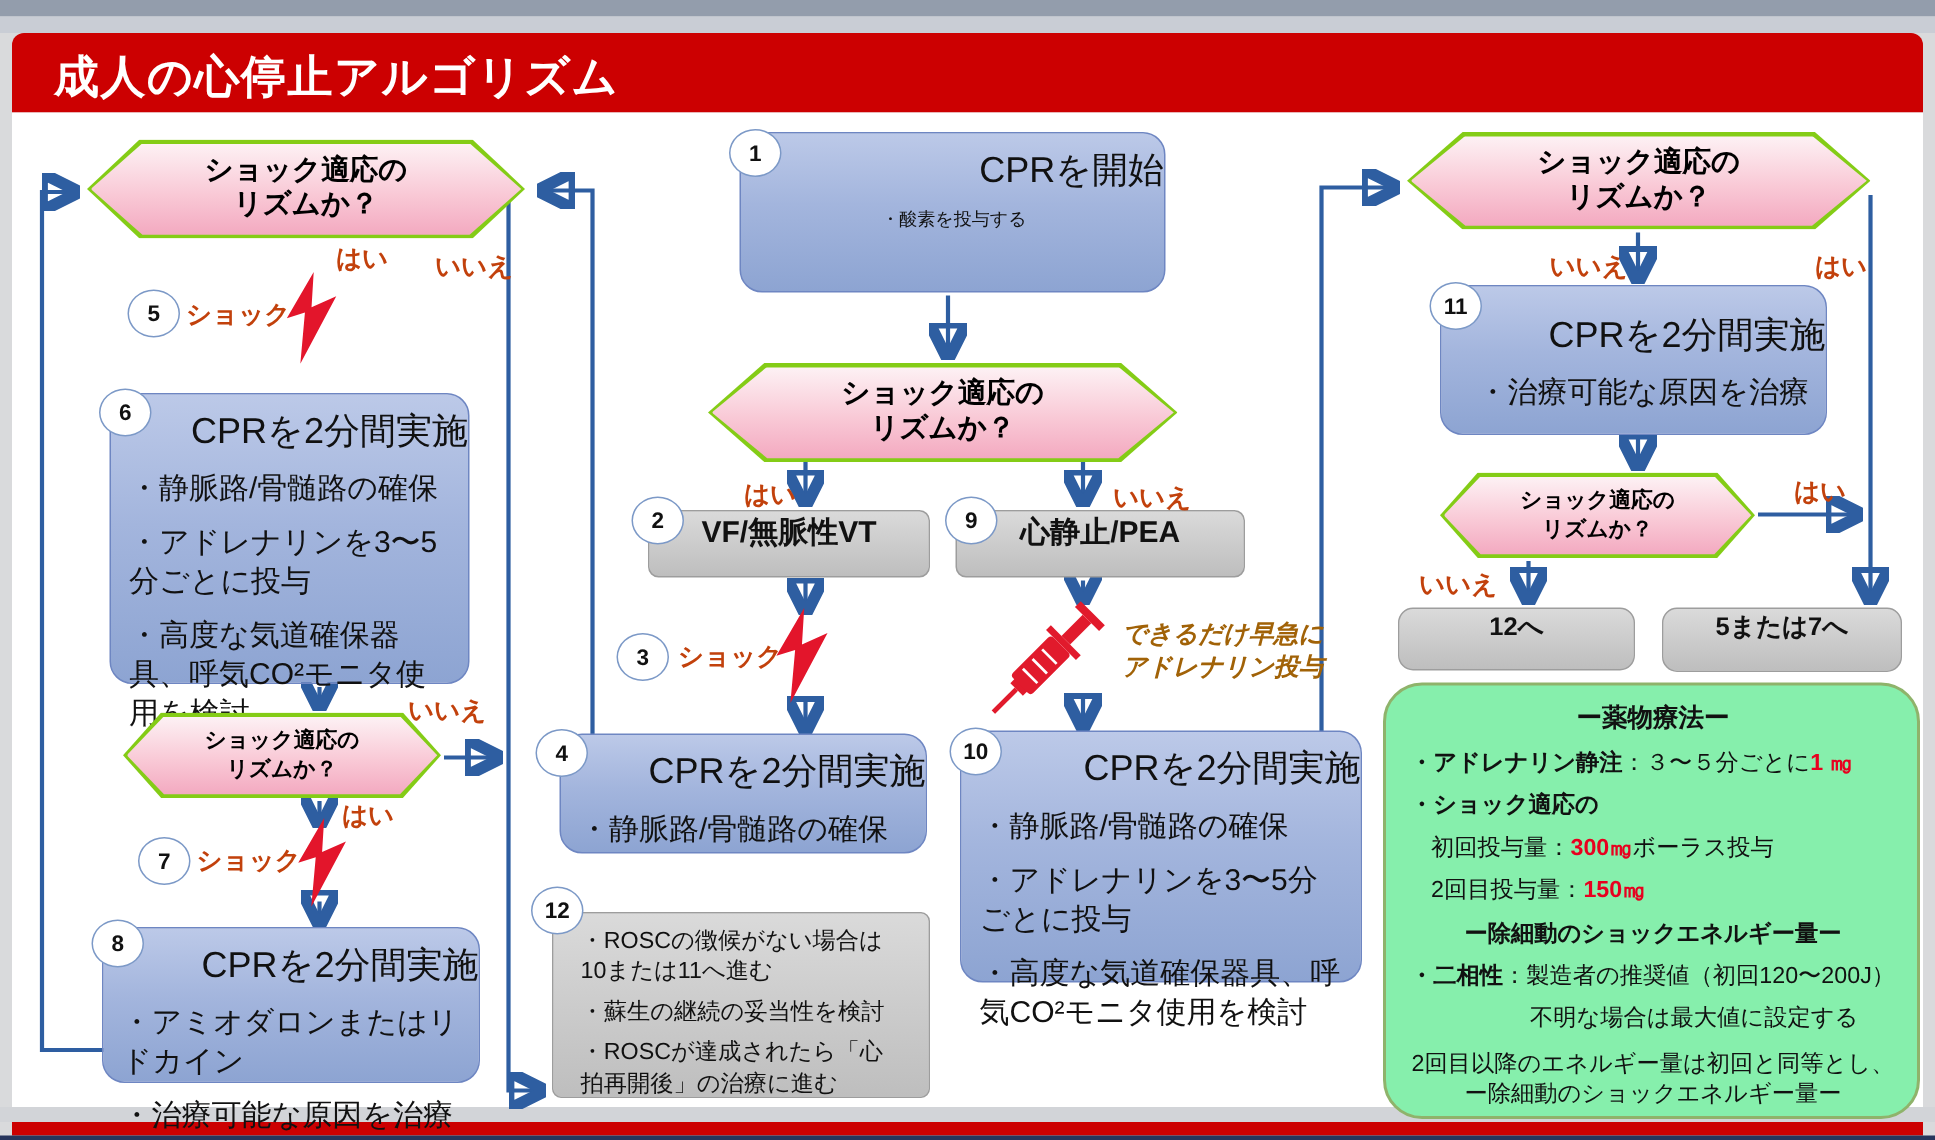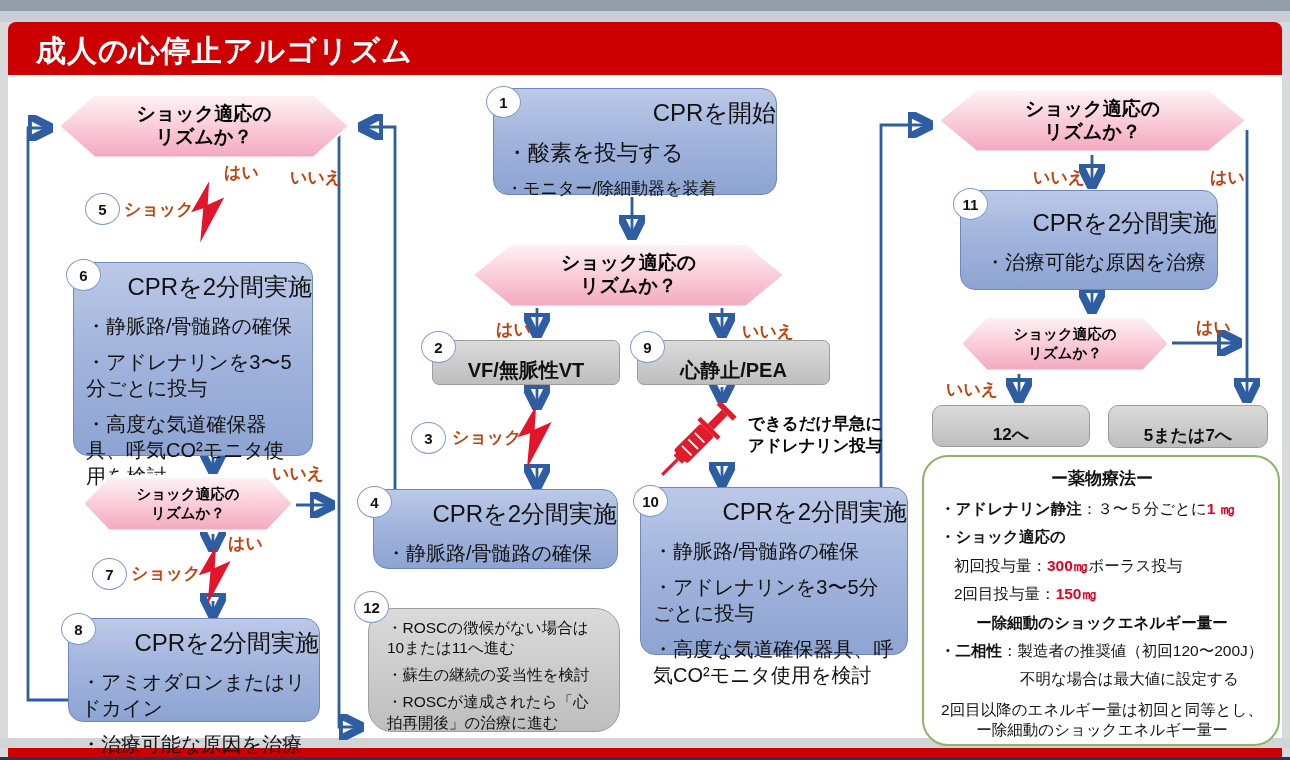--- a/index.html
+++ b/index.html
@@ -16,45 +16,45 @@
   .title-bar{left:8px;top:22px;width:1274px;height:53px;background:#cc0001;border-radius:8px 8px 0 0;}
   .title-text{left:36px;top:31px;font-size:30px;font-weight:600;color:#fff;letter-spacing:1px;}
   .canvas{left:8px;top:75px;width:1274px;height:663px;background:#ffffff;}
   .strip-bot1{left:0;top:738px;width:1290px;height:10px;background:#d2d4d8;}
   .strip-bot2{left:8px;top:748px;width:1274px;height:9px;background:#cc0001;}
   .strip-bot3{left:0;top:757px;width:1290px;height:3px;background:#26355c;}
   
   svg.connectors{left:0;top:0;z-index:1;}
   svg.connectors path{stroke:#2e5ea1;stroke-width:2.8;fill:none;}
   
-  .hex{z-index:2;clip-path:polygon(0 50%,12% 0,88% 0,100% 50%,88% 100%,12% 100%);background:#ffffff;}
+  .hex{z-index:2;clip-path:polygon(0 50%,12% 0,88% 0,100% 50%,88% 100%,12% 100%);background:#84cc16;}
   .hex-inner{position:absolute;inset:2.5px;clip-path:polygon(0 50%,12% 0,88% 0,100% 50%,88% 100%,12% 100%);
     background:linear-gradient(180deg,#fdf1f4 0%,#f9c9d6 55%,#f3a9c0 100%);
     display:flex;flex-direction:column;align-items:center;justify-content:center;}
   .hex-line{font-weight:bold;font-size:19px;line-height:1.2;color:#000;}
   .hex-sm .hex-line{font-size:14.5px;line-height:1.25;}
   
   .bluebox{z-index:2;background:linear-gradient(180deg,#bcc9e8 0%,#a3b5dd 45%,#8da4d2 100%);
     border:1.5px solid #6e86c2;border-radius:15px;box-sizing:border-box;}
   .graybox{z-index:2;background:linear-gradient(180deg,#dadada 0%,#bebebe 100%);
-    border:1px solid #9d9d9d;box-sizing:border-box;display:flex;align-items:flex-end;justify-content:center;}
+    border:1px solid #9d9d9d;box-sizing:border-box;display:flex;align-items:flex-start;justify-content:center;}
   .box-title{font-weight:normal;font-size:24px;text-align:right;margin-top:8px;}
   .box-bullet{font-size:20px;line-height:1.3;margin:10px 10px 0 12px;}
   .big-label{font-weight:bold;font-size:20px;}
   .goto-label{font-weight:bold;font-size:17px;}
   .numcircle{z-index:4;width:33px;height:30px;border-radius:50%;background:#fff;border:1.5px solid #7c99c7;
     display:flex;align-items:center;justify-content:center;font-weight:bold;font-size:15px;}
   
   .rlbl{z-index:3;color:#c2410c;font-weight:bold;font-size:17px;}
-  .note-red{z-index:3;color:#000000;font-weight:bold;font-size:16.5px;line-height:1.35;}
+  .note-red{z-index:3;color:#a16207;font-weight:bold;font-size:16.5px;line-height:1.35;font-style:italic;}
   
   .bolt{z-index:3;}
   .syringe-wrap{z-index:3;transform:rotate(-45deg);transform-origin:center;}
   
-  .greenbox{z-index:2;background:#ffffff;border:2px solid #8fb36b;border-radius:26px;box-sizing:border-box;
+  .greenbox{z-index:2;background:#86efac;border:2px solid #8fb36b;border-radius:26px;box-sizing:border-box;
     padding:10px 14px 6px 16px;}
   .g-title{font-weight:bold;font-size:17px;text-align:center;}
   .g-line{font-size:15.5px;margin-top:9px;line-height:1.25;}
   .g-bold{font-weight:bold;}
   .g-red{color:#e8001f;font-weight:bold;}
   .g-indent{margin-left:14px;}
   .g-center{text-align:center;}
 </style>
 </head>
 <body>
@@ -91,22 +91,21 @@
   <path d="M881,489 L881,125 L929,125" marker-end="url(#ah)"></path>
   <path d="M1092,155 L1092,185" marker-end="url(#ah)"></path>
   <path d="M1247,130 L1247,399" marker-end="url(#ah)"></path>
   <path d="M1092,291 L1092,310" marker-end="url(#ah)"></path>
   <path d="M1019,374 L1019,399" marker-end="url(#ah)"></path>
   <path d="M1172,343 L1238,343" marker-end="url(#ah)"></path>
 </svg>
 
 <div class="abs bluebox" style="left:493px;top:88px;width:284px;height:107px;">
   <div class="box-title">CPRを開始</div>
-  <div class="box-bullet" style="font-size:22px;">・酸素を投与する</div>
-  <div class="box-bullet" style="font-size:17px;">・モニター/除細動器を装着</div>
+  <div class="box-bullet" style="font-size:12px;text-align:center;">・酸素を投与する</div>
 </div>
 <div class="abs numcircle" style="left:486px;top:86px;">1</div>
 
 <div class="abs hex" style="left:472px;top:242px;width:313px;height:66px;">
   <div class="hex-inner">
     <div class="hex-line">ショック適応の</div>
     <div class="hex-line">リズムか？</div>
   </div>
 </div>
 <div class="abs rlbl" style="left:496px;top:318px;">はい</div>
@@ -127,21 +126,21 @@
 <svg class="abs bolt" style="left:512px;top:406px;transform:rotate(-12deg);" width="48" height="60" viewBox="0 0 32 46">
   <polygon points="21,0 2,21 12,20 4,46 30,15 16,18" fill="#e3152b"></polygon>
 </svg>
 
 <div class="abs bluebox" style="left:373px;top:489px;width:245px;height:80px;">
   <div class="box-title">CPRを2分間実施</div>
   <div class="box-bullet">・静脈路/骨髄路の確保</div>
 </div>
 <div class="abs numcircle" style="left:357px;top:486px;">4</div>
 
-<div class="abs graybox" style="left:368px;top:608px;width:252px;height:124px;border-radius:24px;flex-direction:column;align-items:flex-start;justify-content:flex-start;padding:2px 6px;">
+<div class="abs graybox" style="left:368px;top:608px;width:252px;height:124px;border-radius:6px;flex-direction:column;align-items:flex-start;justify-content:flex-start;padding:2px 6px;">
   <div class="box-bullet" style="font-size:15.5px;margin-top:7px;">・ROSCの徴候がない場合は10または11へ進む</div>
   <div class="box-bullet" style="font-size:15.5px;margin-top:7px;">・蘇生の継続の妥当性を検討</div>
   <div class="box-bullet" style="font-size:15.5px;margin-top:7px;">・ROSCが達成されたら「心拍再開後」の治療に進む</div>
 </div>
 <div class="abs numcircle" style="left:354px;top:591px;">12</div>
 
 <div class="abs syringe-wrap" style="left:648px;top:420px;width:100px;height:40px;">
   <svg width="100" height="40" viewBox="0 0 110 40">
     <rect x="0" y="17.5" width="24" height="3.5" fill="#e11a2c"></rect>
     <polygon points="24,13 24,26 30,26 30,13" fill="#e11a2c"></polygon>

